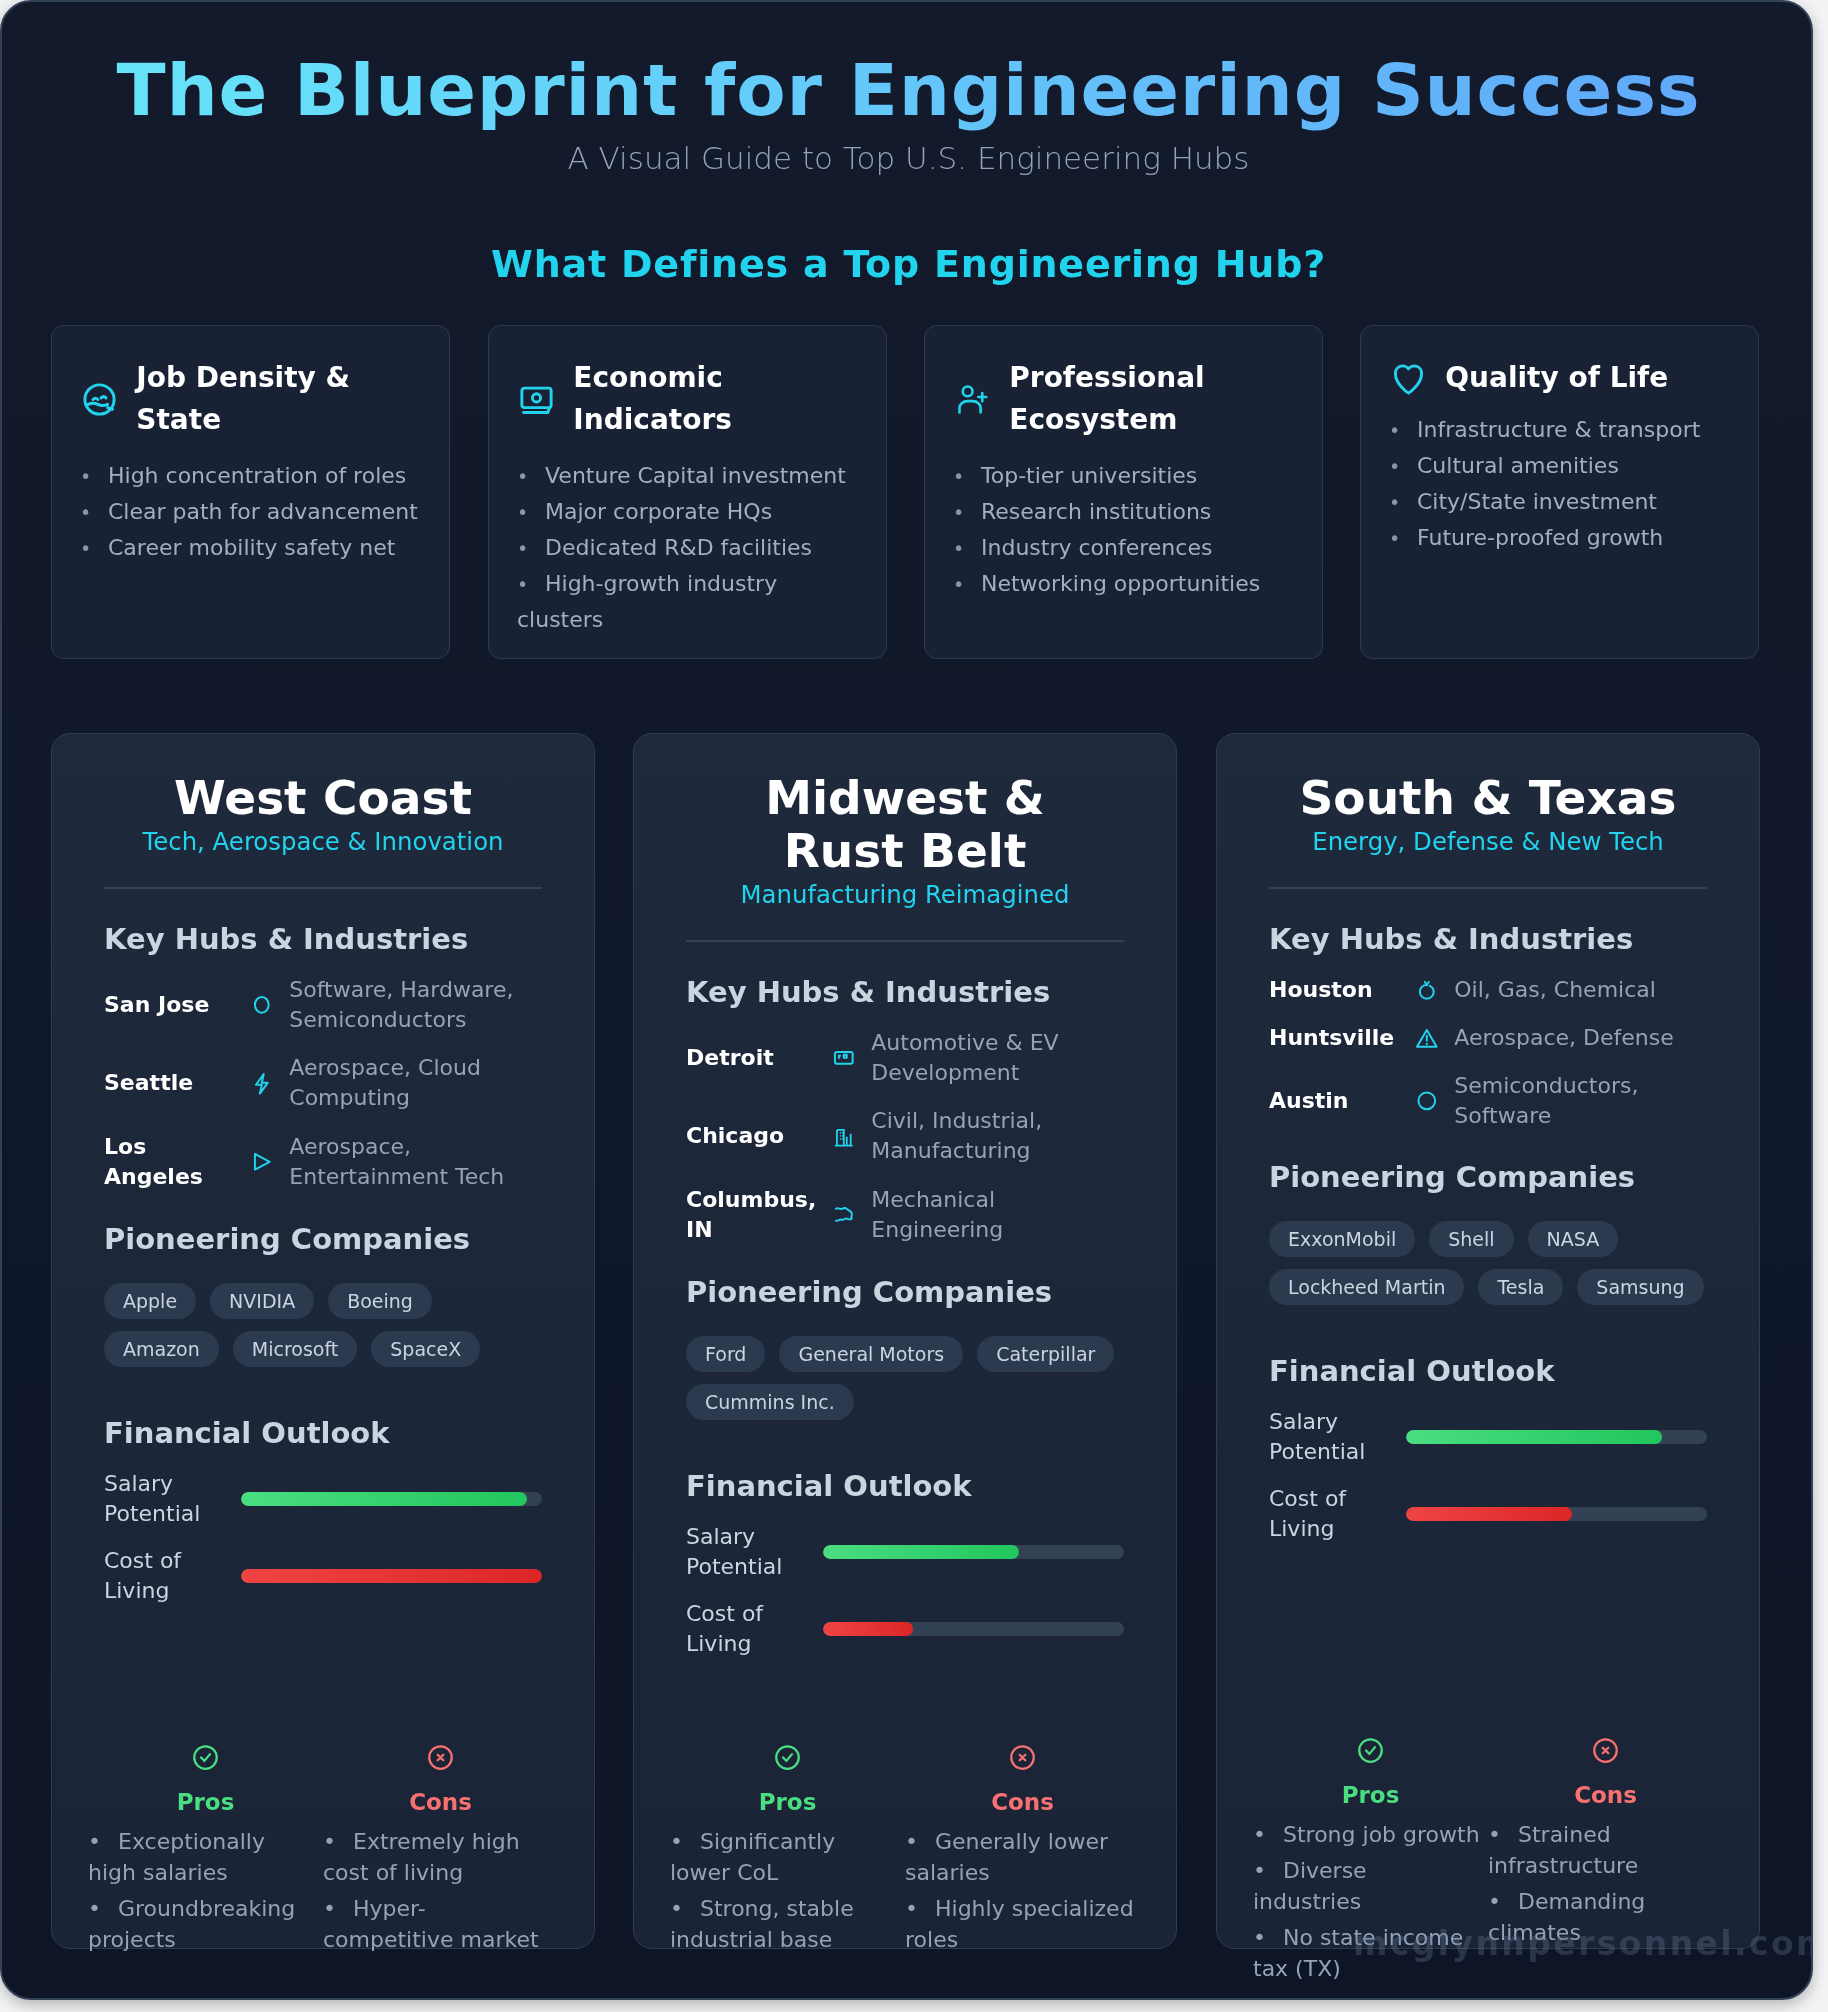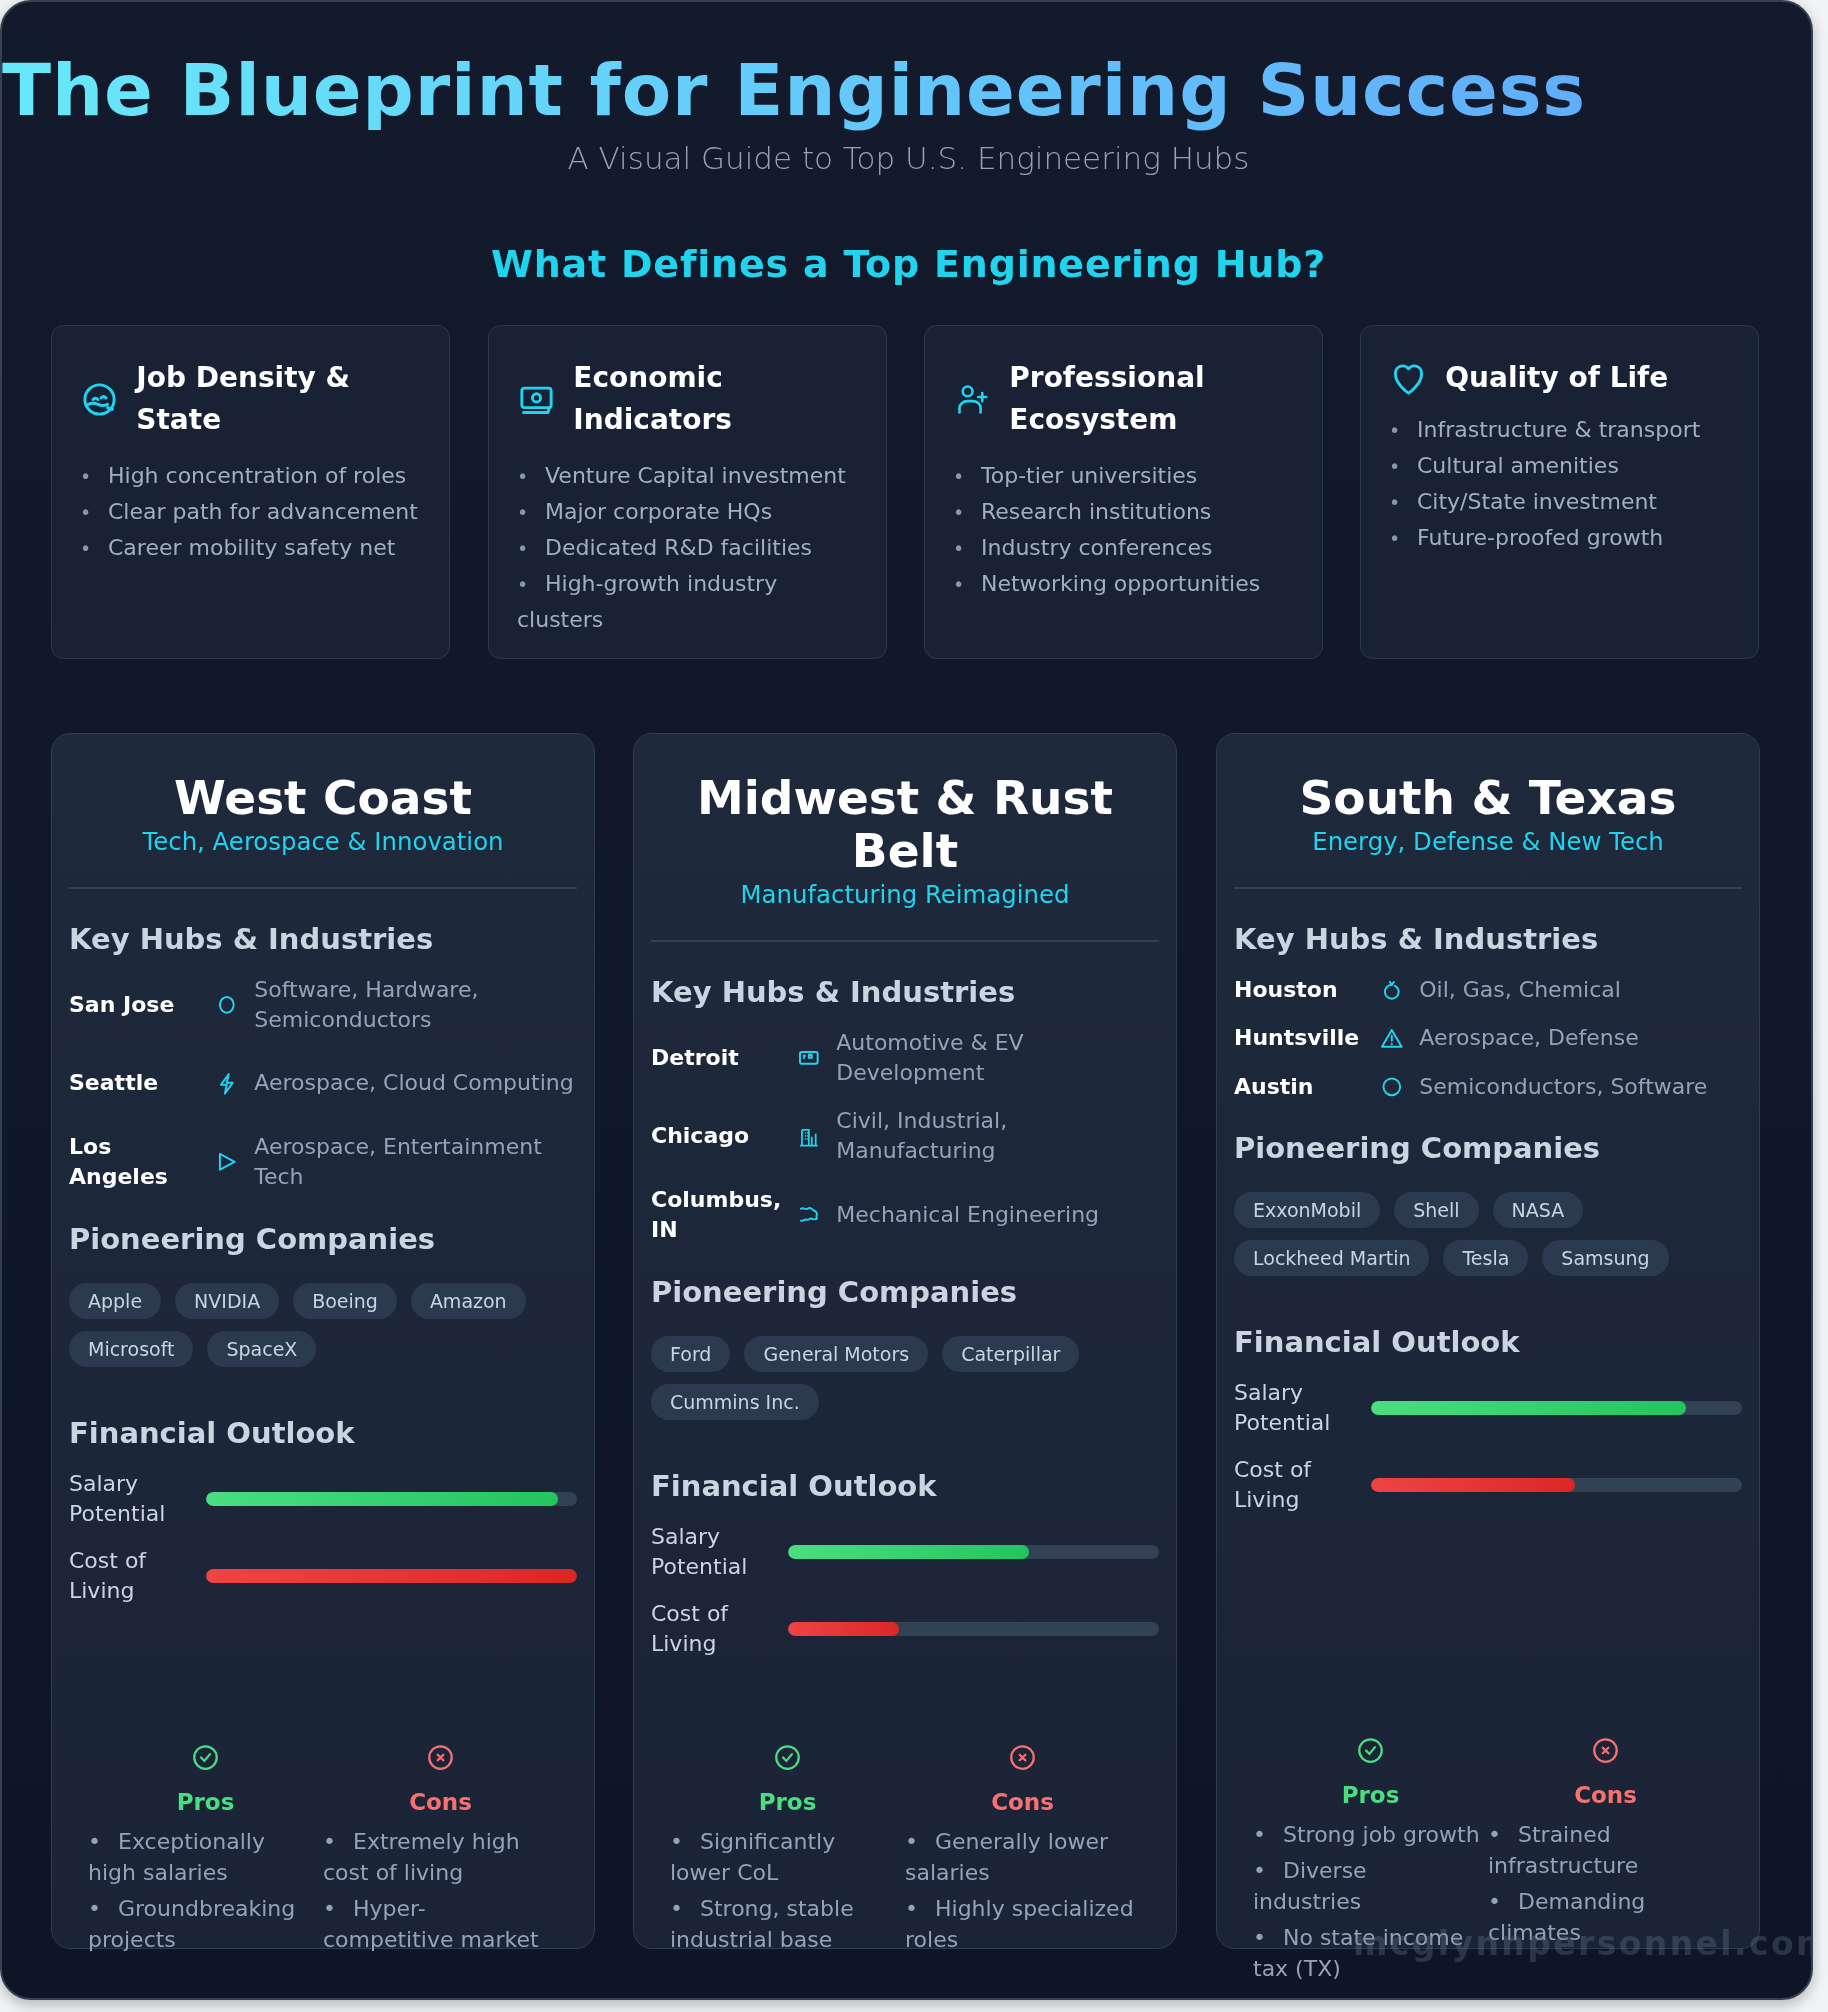--- a/index.html
+++ b/index.html
@@ -6,21 +6,21 @@
   html, body { width: 1829px; height: 2013px; background: #f1f3f5; overflow: hidden; }
   body { font-family: "DejaVu Sans", sans-serif; position: relative; }
   .frame {
     position: absolute; left: 0; top: 0; width: 1813px; height: 2000px;
     background: linear-gradient(180deg, #121a2b 0%, #0f172a 60%, #0d1526 100%);
     border: 2.4px solid #334155; border-radius: 31px;
     box-shadow: 0 4.7px 14px rgba(0,0,0,0.25);
     overflow: hidden;
   }
   .title {
-    position: absolute; left: 0; width: 1813px; top: 41px; text-align: left;
+    position: absolute; left: 0; width: 1813px; top: 41px; text-align: center;
     font-size: 72px; font-weight: bold; letter-spacing: 0.8px;
     background: linear-gradient(90deg, #67e8f9 0%, #60a5fa 100%);
     -webkit-background-clip: text; background-clip: text; color: transparent;
     line-height: 94px;
   }
   .subtitle {
     position: absolute; left: 0; width: 1813px; top: 137px; text-align: center;
     font-size: 31px; font-weight: 300; color: #94a3b8; line-height: 39px;
   }
   .section-heading {
@@ -36,21 +36,21 @@
   .fcard-head .icon { width: 39px; height: 39px; flex: 0 0 39px; }
   .fcard-title { font-size: 28px; font-weight: bold; color: #ffffff; line-height: 42px; }
   .fcard ul { list-style: none; }
   .fcard li { font-size: 22px; color: #a3afc1; line-height: 36px; }
   .fcard li::before { content: "•"; color: #8b97a8; display: inline-block; width: 28px; font-size: 19px; }
 
   .rcard {
     position: absolute; top: 731px; width: 544px; height: 1216px;
     background: linear-gradient(180deg, #1e293b 0%, #1a2436 100%);
     border: 1.6px solid #2f3d52; border-radius: 19px;
-    padding: 31px 17px;
+    padding: 31px 52px;
   }
   .rcard-title { text-align: center; font-size: 47px; font-weight: bold; color: #ffffff; line-height: 53px; margin-top: 6.3px; }
   .rcard-sub { text-align: center; font-size: 24.4px; color: #22d3ee; line-height: 36px; margin-top: 0; }
   .rdivider { height: 1.6px; background: #334155; margin: 27px 0 31px; }
   .rhead { font-size: 29px; font-weight: bold; color: #cbd5e1; line-height: 39px; margin-bottom: 15.7px; }
   .hub { display: flex; align-items: center; margin-bottom: 17.3px; min-height: 61px; }
   .hub-city { width: 146px; flex: 0 0 146px; font-size: 22px; font-weight: bold; color: #ffffff; line-height: 30px; }
   .hub-icon { width: 23.6px; height: 23.6px; flex: 0 0 23.6px; margin-right: 15.7px; }
   .hub-ind { font-size: 22px; color: #94a3b8; line-height: 30px; }
   .hubs.compact .hub { min-height: 31px; margin-bottom: 17.3px; }

